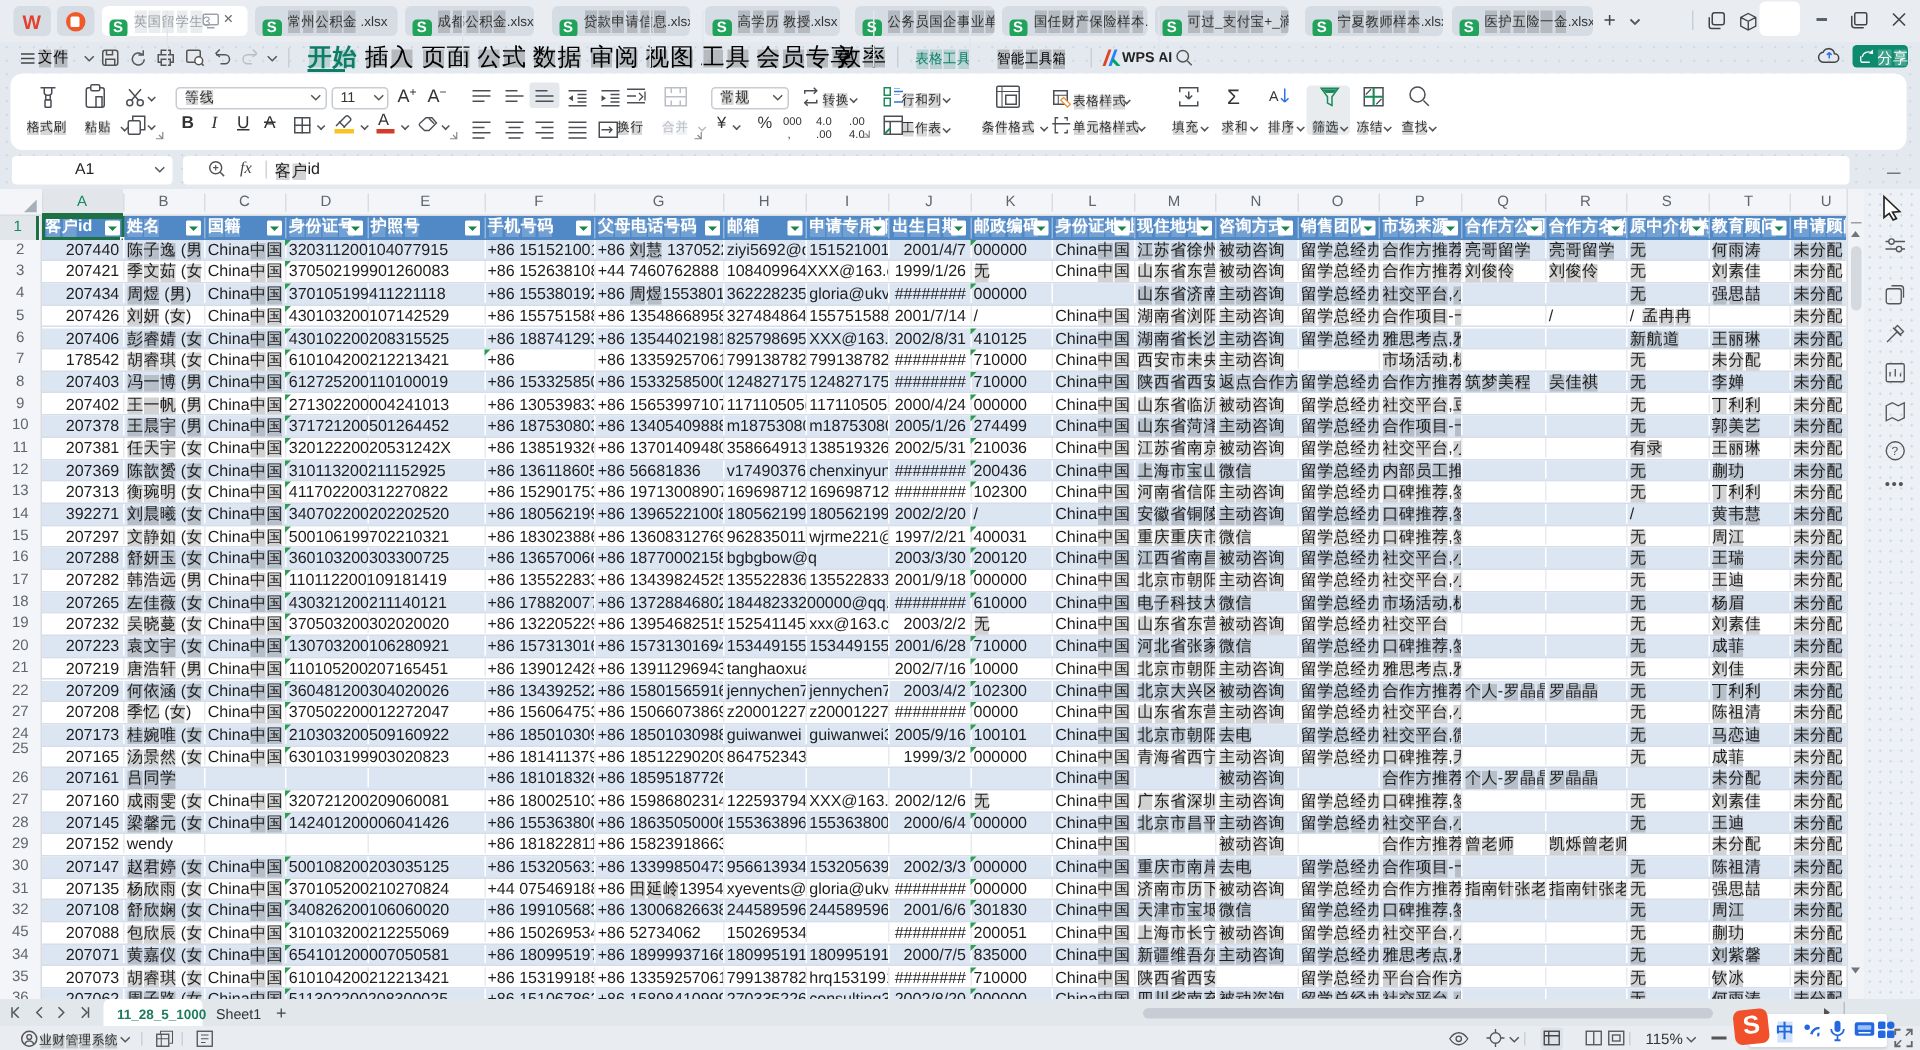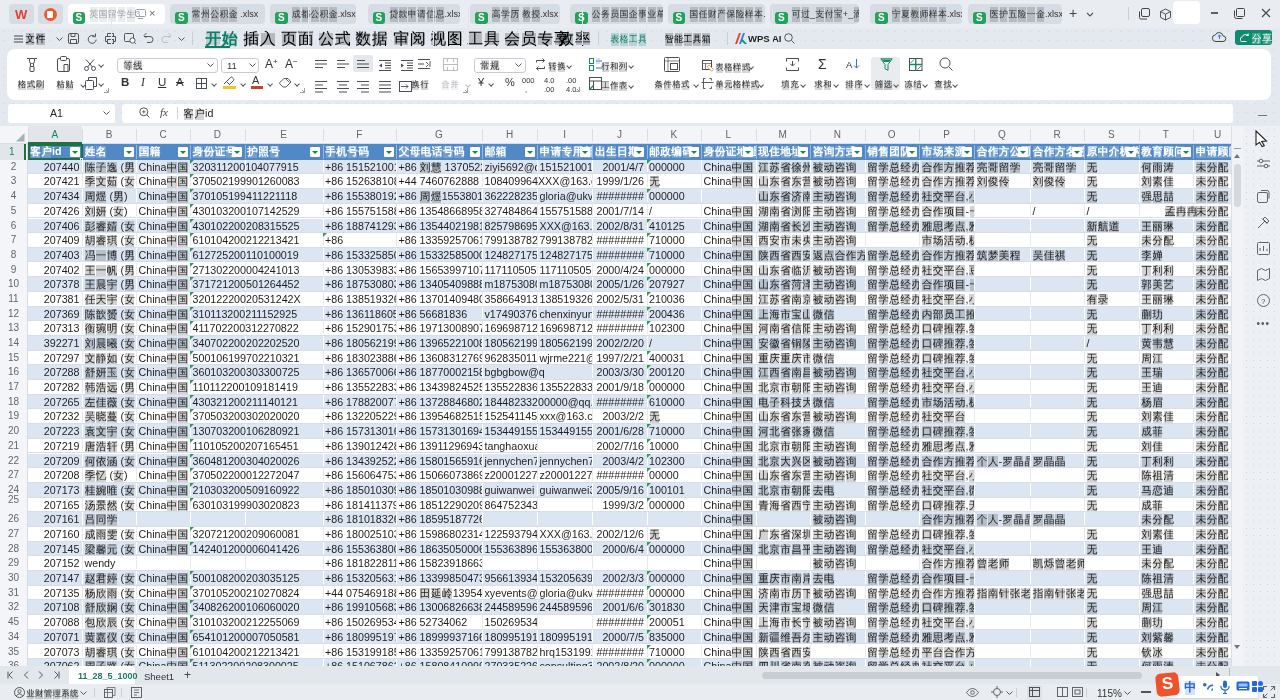--- a/index.html
+++ b/index.html
@@ -723,21 +723,21 @@
 <p class="" style="left:537.0px;top:77.8px;width:55.3px;height:14.69px;line-height:14.69px">15575158889.com</p>
 <p class=" r" style="left:592.3px;top:77.8px;width:54.2px;height:14.69px;line-height:14.69px">2001/7/14</p>
 <p class="" style="left:646.5px;top:77.8px;width:54.5px;height:14.69px;line-height:14.69px">/</p>
 <p class="" style="left:701.0px;top:77.8px;width:54.5px;height:14.69px;line-height:14.69px">China<i>中</i><i>国</i></p>
 <p class="" style="left:755.5px;top:77.8px;width:54.5px;height:14.69px;line-height:14.69px"><i>湖</i><i>南</i><i>省</i><i>浏</i><i>阳</i></p>
 <p class="" style="left:810.0px;top:77.8px;width:54.5px;height:14.69px;line-height:14.69px"><i>主</i><i>动</i><i>咨</i><i>询</i></p>
 <p class="" style="left:864.5px;top:77.8px;width:54.5px;height:14.69px;line-height:14.69px"><i>留</i><i>学</i><i>总</i><i>经</i><i>办</i></p>
 <p class="" style="left:919.0px;top:77.8px;width:55.0px;height:14.69px;line-height:14.69px"><i>合</i><i>作</i><i>项</i><i>目</i>-<i>一</i></p>
 <p class="" style="left:1030.0px;top:77.8px;width:54.0px;height:14.69px;line-height:14.69px">/</p>
 <p class="" style="left:1084.0px;top:77.8px;width:54.5px;height:14.69px;line-height:14.69px">/</p>
-<p class="" style="left:1162px;top:77.8px;width:54.5px;height:14.69px;line-height:14.69px"><i>孟</i><i>冉</i><i>冉</i></p>
+<p class="" style="left:1092px;top:77.8px;width:54.5px;height:14.69px;line-height:14.69px"><i>孟</i><i>冉</i><i>冉</i></p>
 <p class="" style="left:1193.0px;top:77.8px;width:49.0px;height:14.69px;line-height:14.69px"><i>未</i><i>分</i><i>配</i></p>
 <div class="ab row bl" style="top:92.5px;height:14.69px;background:#dce6f2;border-bottom:1px solid #d5dee9">
 <u class="vl" style="left:54.5px"></u>
 <u class="vl" style="left:108.5px"></u>
 <u class="vl" style="left:162.5px"></u>
 <u class="vl" style="left:217.0px"></u>
 <u class="vl" style="left:295.0px"></u>
 <u class="vl" style="left:368.5px"></u>
 <u class="vl" style="left:454.5px"></u>
 <u class="vl" style="left:509.5px"></u>
@@ -789,21 +789,21 @@
 <u class="vl" style="left:782.5px"></u>
 <u class="vl" style="left:837.0px"></u>
 <u class="vl" style="left:891.5px"></u>
 <u class="vl" style="left:946.5px"></u>
 <u class="vl" style="left:1002.5px"></u>
 <u class="vl" style="left:1056.5px"></u>
 <u class="vl" style="left:1111.0px"></u>
 <u class="vl" style="left:1165.5px"></u>
 </div>
 <div class="ab rn" style="top:107.2px;height:14.69px;line-height:14.69px">7</div>
-<p class=" r" style="left:27.5px;top:107.2px;width:54.5px;height:14.69px;line-height:14.69px">207409</p>
+<p class=" r" style="left:27.5px;top:107.2px;width:54.5px;height:14.69px;line-height:14.69px">178542</p>
 <p class="" style="left:82.0px;top:107.2px;width:54.0px;height:14.69px;line-height:14.69px"><i>胡</i><i>睿</i><i>琪</i> (<i>女</i></p>
 <p class="" style="left:136.0px;top:107.2px;width:54.0px;height:14.69px;line-height:14.69px">China<i>中</i><i>国</i></p>
 <p class="" style="left:190.0px;top:107.2px;width:132.5px;height:14.69px;line-height:14.69px">610104200212213421</p>
 <p class="" style="left:322.5px;top:107.2px;width:73.5px;height:14.69px;line-height:14.69px">+86</p>
 <p class="" style="left:396.0px;top:107.2px;width:86.0px;height:14.69px;line-height:14.69px">+86 13359257061</p>
 <p class="" style="left:482.0px;top:107.2px;width:55.0px;height:14.69px;line-height:14.69px">799138782q</p>
 <p class="" style="left:537.0px;top:107.2px;width:55.3px;height:14.69px;line-height:14.69px">7991387821.com</p>
 <p class=" r" style="left:592.3px;top:107.2px;width:54.2px;height:14.69px;line-height:14.69px">########</p>
 <p class="" style="left:646.5px;top:107.2px;width:54.5px;height:14.69px;line-height:14.69px">710000</p>
 <p class="" style="left:701.0px;top:107.2px;width:54.5px;height:14.69px;line-height:14.69px">China<i>中</i><i>国</i></p>
@@ -922,21 +922,21 @@
 <div class="ab rn" style="top:151.2px;height:14.69px;line-height:14.69px">10</div>
 <p class=" r" style="left:27.5px;top:151.2px;width:54.5px;height:14.69px;line-height:14.69px">207378</p>
 <p class="" style="left:82.0px;top:151.2px;width:54.0px;height:14.69px;line-height:14.69px"><i>王</i><i>晨</i><i>宇</i> (<i>男</i></p>
 <p class="" style="left:136.0px;top:151.2px;width:54.0px;height:14.69px;line-height:14.69px">China<i>中</i><i>国</i></p>
 <p class="" style="left:190.0px;top:151.2px;width:132.5px;height:14.69px;line-height:14.69px">371721200501264452</p>
 <p class="" style="left:322.5px;top:151.2px;width:73.5px;height:14.69px;line-height:14.69px">+86 18753080335</p>
 <p class="" style="left:396.0px;top:151.2px;width:86.0px;height:14.69px;line-height:14.69px">+86 13405409888</p>
 <p class="" style="left:482.0px;top:151.2px;width:55.0px;height:14.69px;line-height:14.69px">m18753080q</p>
 <p class="" style="left:537.0px;top:151.2px;width:55.3px;height:14.69px;line-height:14.69px">m187530803.com</p>
 <p class=" r" style="left:592.3px;top:151.2px;width:54.2px;height:14.69px;line-height:14.69px">2005/1/26</p>
-<p class="" style="left:646.5px;top:151.2px;width:54.5px;height:14.69px;line-height:14.69px">207927</p>
+<p class="" style="left:646.5px;top:151.2px;width:54.5px;height:14.69px;line-height:14.69px">274499</p>
 <p class="" style="left:701.0px;top:151.2px;width:54.5px;height:14.69px;line-height:14.69px">China<i>中</i><i>国</i></p>
 <p class="" style="left:755.5px;top:151.2px;width:54.5px;height:14.69px;line-height:14.69px"><i>山</i><i>东</i><i>省</i><i>菏</i><i>泽</i></p>
 <p class="" style="left:810.0px;top:151.2px;width:54.5px;height:14.69px;line-height:14.69px"><i>主</i><i>动</i><i>咨</i><i>询</i></p>
 <p class="" style="left:864.5px;top:151.2px;width:54.5px;height:14.69px;line-height:14.69px"><i>留</i><i>学</i><i>总</i><i>经</i><i>办</i></p>
 <p class="" style="left:919.0px;top:151.2px;width:55.0px;height:14.69px;line-height:14.69px"><i>合</i><i>作</i><i>项</i><i>目</i>-<i>一</i></p>
 <p class="" style="left:1084.0px;top:151.2px;width:54.5px;height:14.69px;line-height:14.69px"><i>无</i></p>
 <p class="" style="left:1138.5px;top:151.2px;width:54.5px;height:14.69px;line-height:14.69px"><i>郭</i><i>美</i><i>艺</i></p>
 <p class="" style="left:1193.0px;top:151.2px;width:49.0px;height:14.69px;line-height:14.69px"><i>未</i><i>分</i><i>配</i></p>
 <div class="ab row wh" style="top:165.9px;height:14.69px;background:#fff;border-bottom:1px solid #d5dee9">
 <u class="vl" style="left:54.5px"></u>

